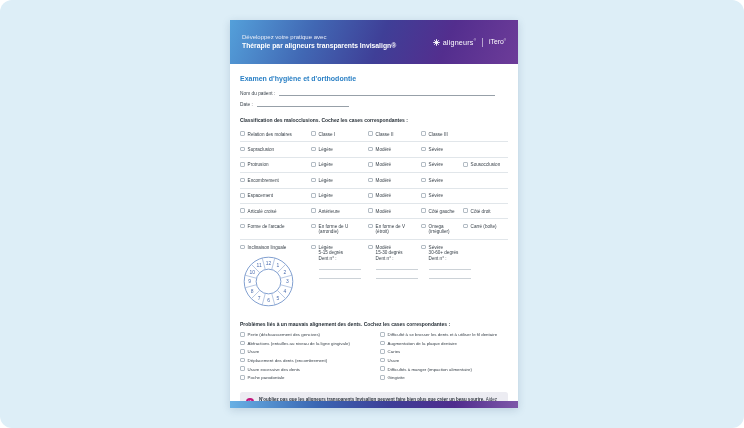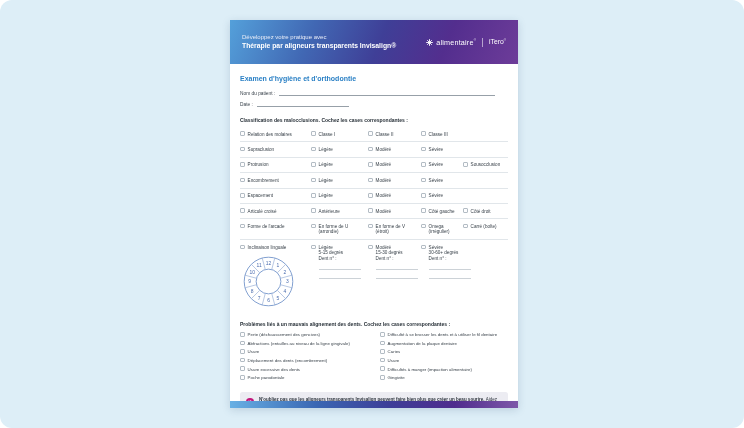--- a/index.html
+++ b/index.html
@@ -70,21 +70,21 @@
         <span class="spark-icon">
           <svg viewBox="0 0 10 10">
               <g stroke="#ffffff" stroke-width="1.3" stroke-linecap="round">
             <line x1="5" y1="0.8" x2="5" y2="9.2"></line>
                 <line x1="0.8" y1="5" x2="9.2" y2="5"></line>
             <line x1="2.1" y1="2.1" x2="7.9" y2="7.9"></line>
                 <line x1="7.9" y1="2.1" x2="2.1" y2="7.9"></line>
               </g>
             </svg>
         </span>
-        <span class="brand-invisalign"><span>alimentaire</span><span class="reg">®</span></span>
+        <span class="brand-invisalign"><span>aligneurs</span><span class="reg">®</span></span>
         <span class="brand-div"></span>
         <span class="brand-itero"><span>iTero</span><span class="reg">®</span></span>
       </div>
     </div>
 
     <div class="content">
       <div class="title">Examen d'hygiène et d'orthodontie</div>
 
       <div class="field name">
         <span>Nom du patient :</span>

